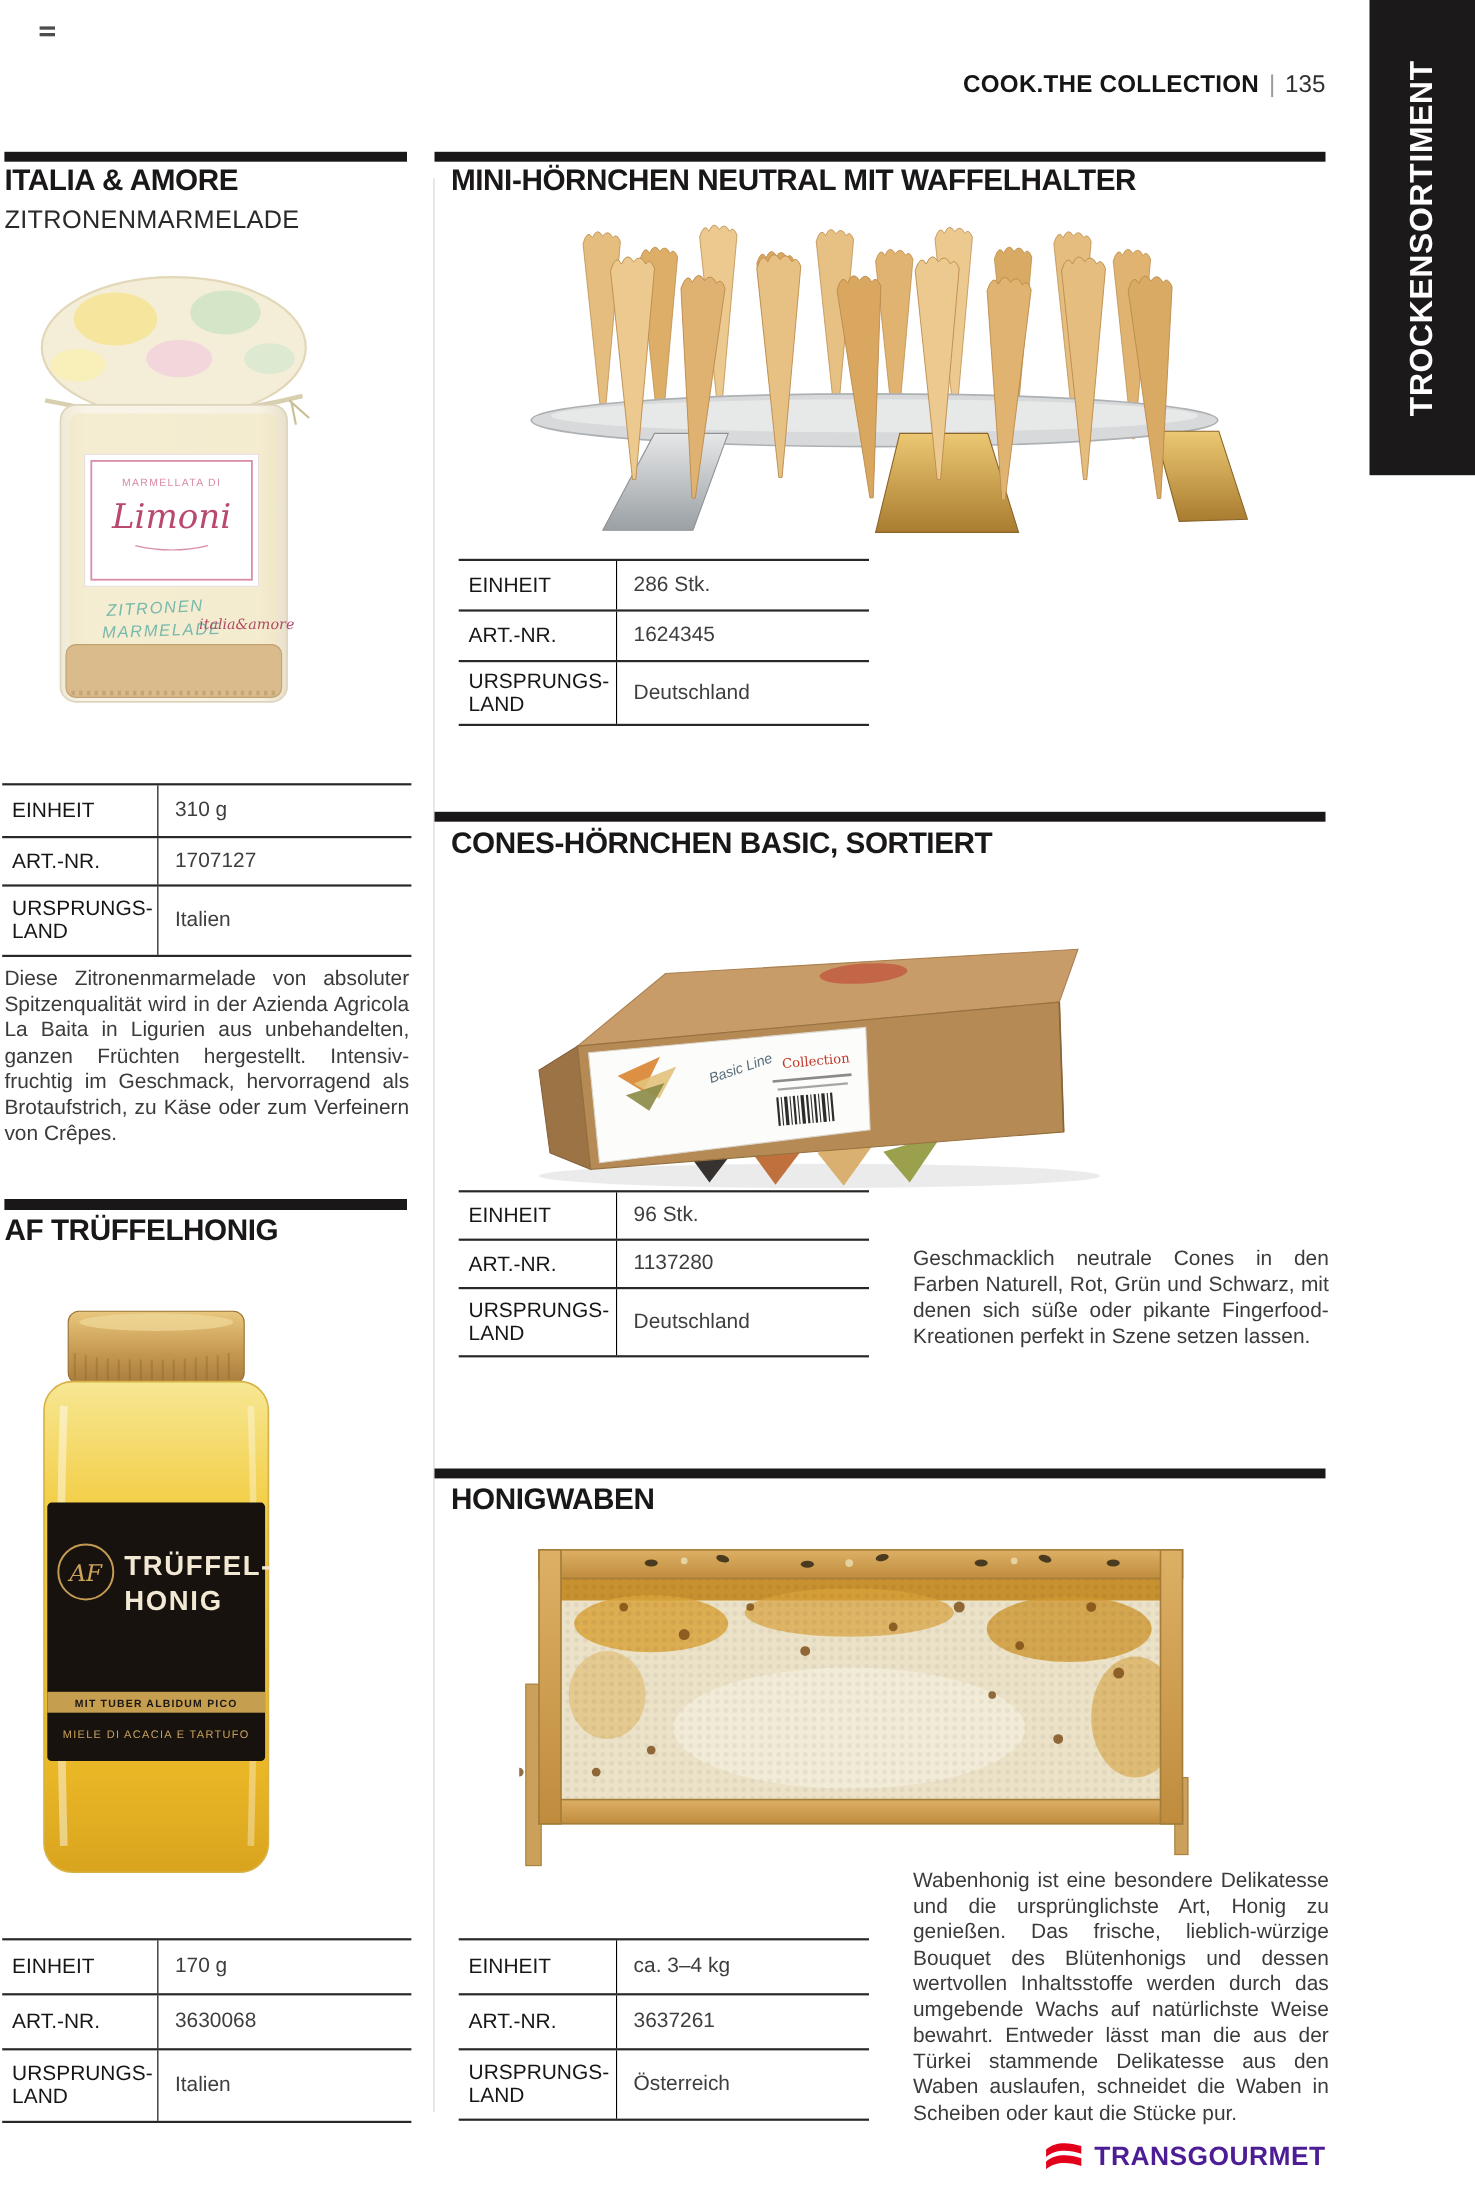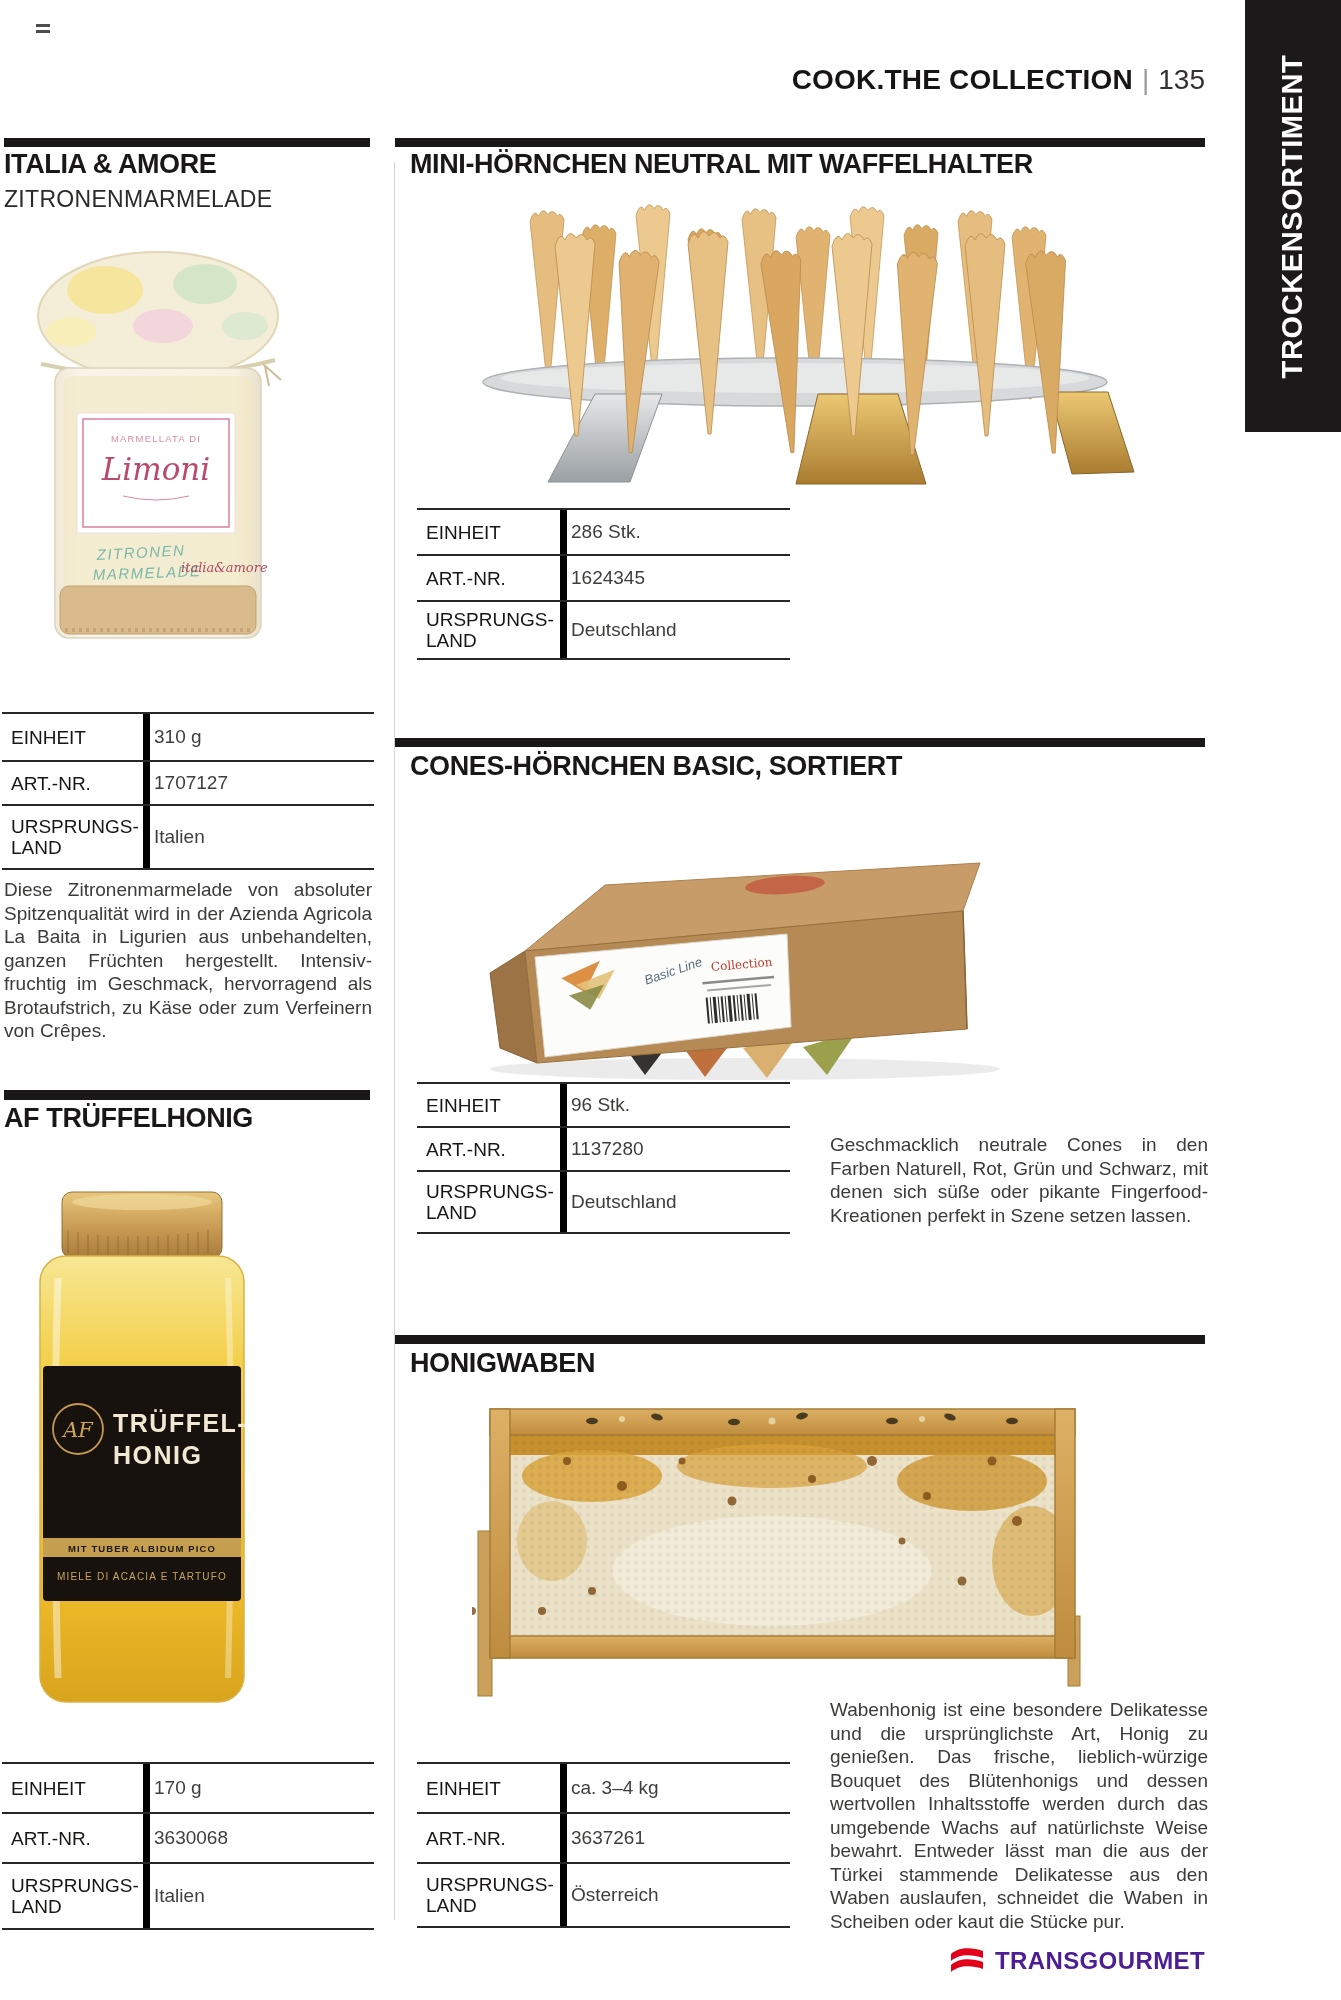--- a/index.html
+++ b/index.html
@@ -2,21 +2,21 @@
 <html><head>
 <meta charset="utf-8">
 <style>
   html,body{margin:0;padding:0;background:#fff;}
   .page{position:relative;width:1341px;height:2000px;background:#fff;overflow:hidden;
         font-family:"Liberation Sans",sans-serif;color:#1a1718;}
   .abs{position:absolute;}
 
   
   .hamburger span{display:block;width:14px;height:3px;background:#4d4d4d;margin-bottom:3px;}
-  .hdr{top:64px;left:500px;width:705px;text-align:right;font-size:28px;white-space:nowrap;}
+  .hdr{top:64px;left:500px;width:705px;text-align:right;font-size:22px;white-space:nowrap;}
   .hdr .brand{font-weight:bold;color:#171415;letter-spacing:0.2px;}
   .hdr .pipe{color:#9a9a98;font-weight:normal;margin:0 9px;}
   .hdr .pnum{color:#343230;}
 
   
   .side-tab{left:1245px;top:0;width:96px;height:432px;background:#1c191a;
             display:flex;align-items:center;justify-content:center;}
   .side-tab span{transform:rotate(-90deg);white-space:nowrap;color:#fff;
                  font-weight:bold;font-size:29px;letter-spacing:0.6px;}
 
@@ -24,22 +24,22 @@
   .bar{height:9px;background:#1a1718;}
   .col-div{left:394px;top:162px;width:1px;height:1758px;background:#d4d4d2;}
   h2{margin:0;font-size:27px;font-weight:bold;letter-spacing:-0.4px;color:#1a1718;line-height:1.1;}
   .subtl{font-size:23px;color:#2b2a29;letter-spacing:0.3px;}
 
   
   .spec{border-top:2px solid #2a2827;}
   .spec .row{display:flex;border-bottom:2px solid #2a2827;}
   .spec .lbl{width:132px;display:flex;align-items:center;padding-left:9px;
              font-weight:normal;font-size:19px;line-height:21px;color:#181615;}
-  .spec .val{flex:1;border-left:7px solid #000000;display:flex;align-items:center;
-             padding-left:4px;font-size:19px;color:#3f3e3d;}
+  .spec .val{flex:1;border-left:1px solid #000000;display:flex;align-items:center;
+             padding-left:15px;font-size:19px;color:#3f3e3d;}
 
   
   .desc{font-size:19px;line-height:23.5px;color:#3c3b3a;text-align:justify;}
 
   
   .footer{top:1946px;left:700px;width:505px;display:flex;align-items:center;justify-content:flex-end;gap:10px;}
   .footer .logotext{color:#4c1d95;font-weight:bold;font-size:24px;letter-spacing:0.4px;}
 </style>
 </head>
 <body>

